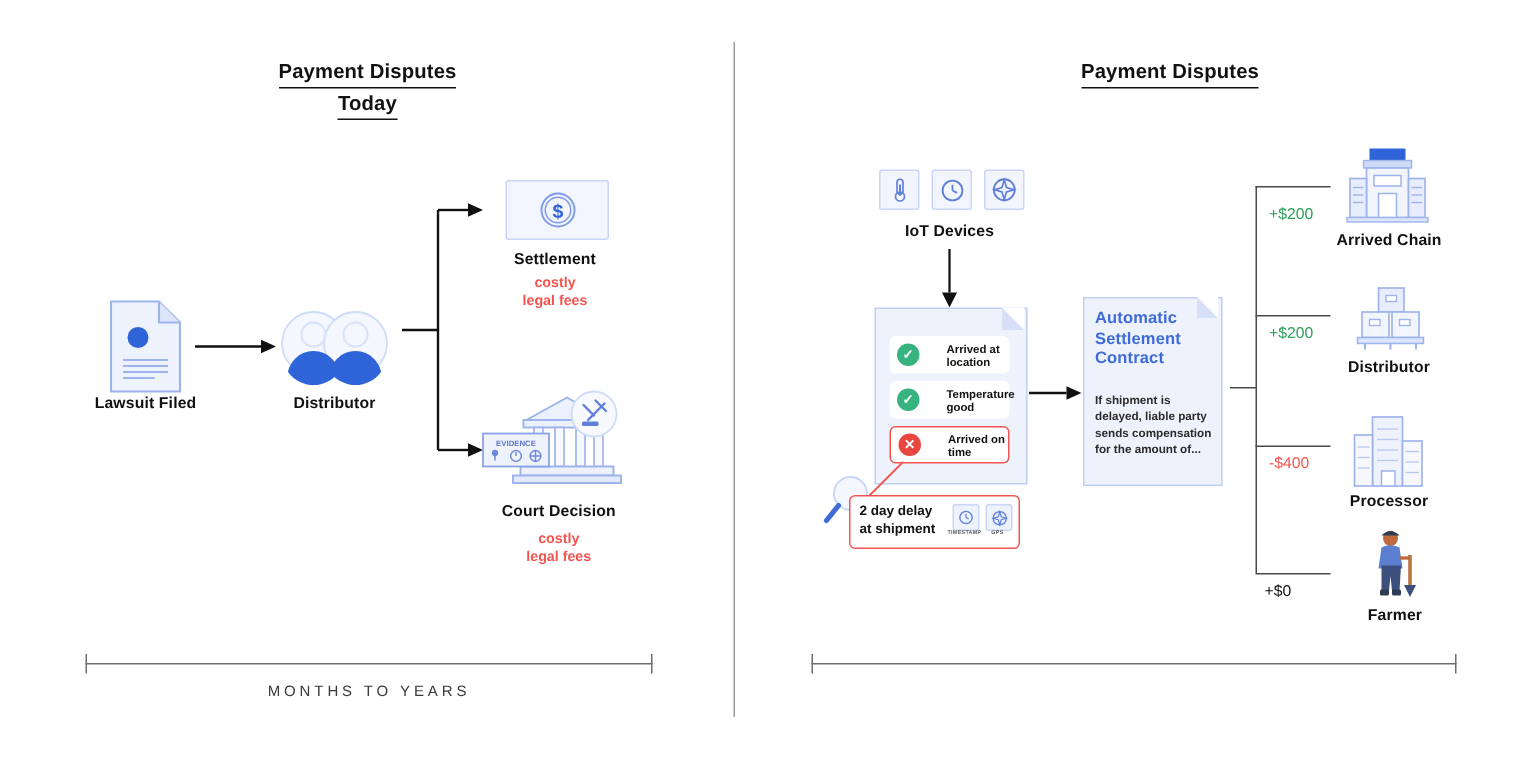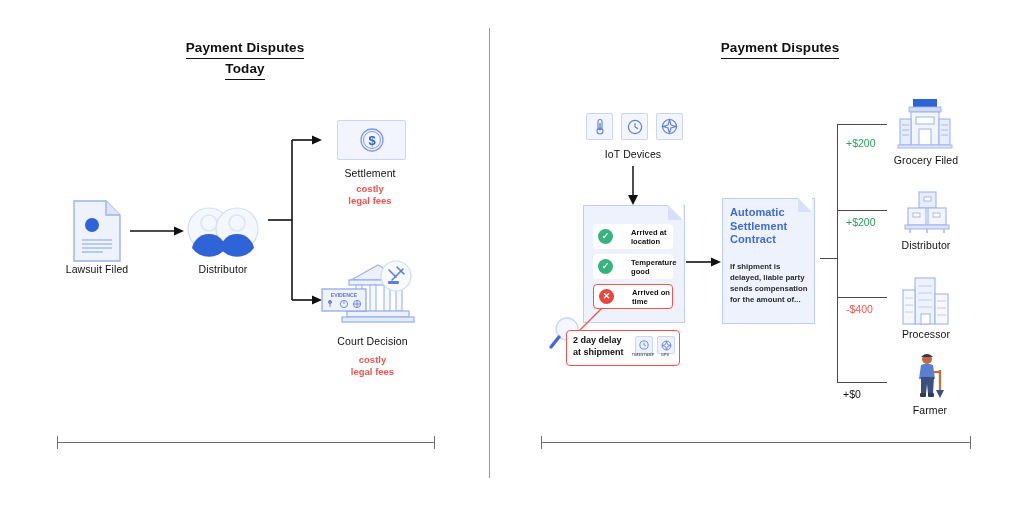--- a/index.html
+++ b/index.html
@@ -26,21 +26,21 @@
   
   .tl-line{position:absolute;height:1px;background:#6e6e6e;}
   .tl-cap{position:absolute;width:1px;height:13px;background:#6e6e6e;}
   .tl-label{
     position:absolute;text-align:center;font-size:10px;letter-spacing:2.6px;
     color:#3a3a3a;font-weight:500;
   }
 
   
   .caption{
-    position:absolute;text-align:center;font-size:10.5px;font-weight:normal;
+    position:absolute;text-align:center;font-size:10.5px;font-weight:bold;
     color:#111;line-height:13px;letter-spacing:.1px;
   }
   .sub-red{
     position:absolute;text-align:center;font-size:9.5px;font-weight:bold;
     color:#f4544f;line-height:12px;
   }
 
   
   .iconbox{
     position:absolute;background:#f2f5fe;border:1px solid #c9d6f7;border-radius:2px;
@@ -225,20 +225,21 @@
   </div>
   <div class="caption" style="left:310px;top:335px;width:125px;">Court Decision</div>
   <div class="sub-red" style="left:310px;top:354px;width:125px;">
     <span>costly</span><br>
     <span>legal fees</span>
   </div>
 
   <div class="tl-line" style="left:57px;top:442px;width:378px;"></div>
   <div class="tl-cap" style="left:57px;top:436px;"></div>
   <div class="tl-cap" style="left:434px;top:436px;"></div>
+  <div class="tl-label" style="left:57px;top:456px;width:378px;">MONTHS TO YEARS</div>
 
   <div class="panel-title" style="left:630px;top:38px;width:300px;">
     <span>Payment Disputes</span><br>
   </div>
 
   <div class="iconbox" style="left:586px;top:113px;width:25px;height:25px;">
     <svg width="14" height="17" viewBox="0 0 14 17">
       <rect x="5" y="1.5" width="4" height="10" rx="2" fill="none" stroke="#5f7fd8" stroke-width="1.1"></rect>
       <circle cx="7" cy="13" r="3" fill="none" stroke="#5f7fd8" stroke-width="1.1"></circle>
       <line x1="7" y1="5" x2="7" y2="12.5" stroke="#5f7fd8" stroke-width="1.3"></line>
@@ -375,21 +376,21 @@
         <line x1="4" y1="28" x2="11" y2="28"></line>
           <line x1="4" y1="33" x2="11" y2="33"></line>
         <line x1="4" y1="38" x2="11" y2="38"></line>
         <line x1="43" y1="28" x2="50" y2="28"></line>
           <line x1="43" y1="33" x2="50" y2="33"></line>
         <line x1="43" y1="38" x2="50" y2="38"></line>
       </g>
       <rect x="0" y="48" width="54" height="3" fill="#dbe4fb" stroke="#9db3ec" stroke-width="0.9"></rect>
     </svg>
   </div>
-  <div class="caption" style="left:880px;top:154px;width:92px;">Grocery Filed</div>
+  <div class="caption" style="left:880px;top:154px;width:92px;">Arrived Chain</div>
 
   <div class="abs" style="left:903px;top:190px;">
     <svg width="48" height="46" viewBox="0 0 48 46">
       <rect x="16" y="2" width="17" height="16" fill="#e7edfc" stroke="#9db3ec" stroke-width="1.1"></rect>
       <rect x="21" y="7" width="7" height="4" fill="#fff" stroke="#9db3ec" stroke-width="0.9"></rect>
       <rect x="5" y="18" width="18" height="17" fill="#f2f5fe" stroke="#9db3ec" stroke-width="1.1"></rect>
       <rect x="25" y="18" width="18" height="17" fill="#f2f5fe" stroke="#9db3ec" stroke-width="1.1"></rect>
       <rect x="10" y="23" width="7" height="4" fill="#fff" stroke="#9db3ec" stroke-width="0.9"></rect>
       <rect x="30" y="23" width="7" height="4" fill="#fff" stroke="#9db3ec" stroke-width="0.9"></rect>
       <rect x="2" y="35" width="44" height="4" fill="#dbe4fb" stroke="#9db3ec" stroke-width="1"></rect>

